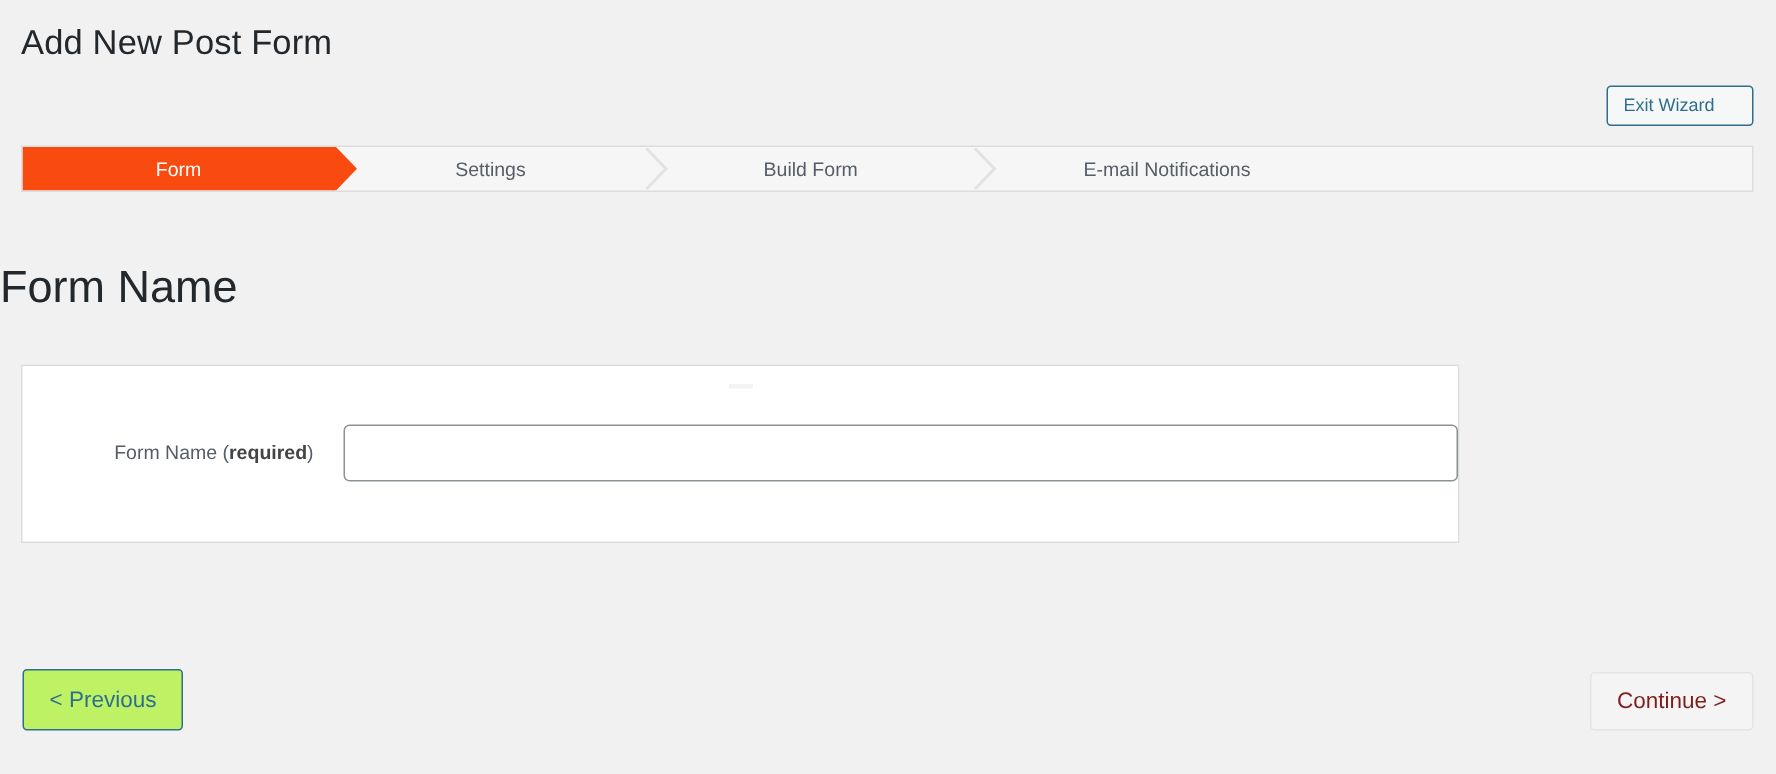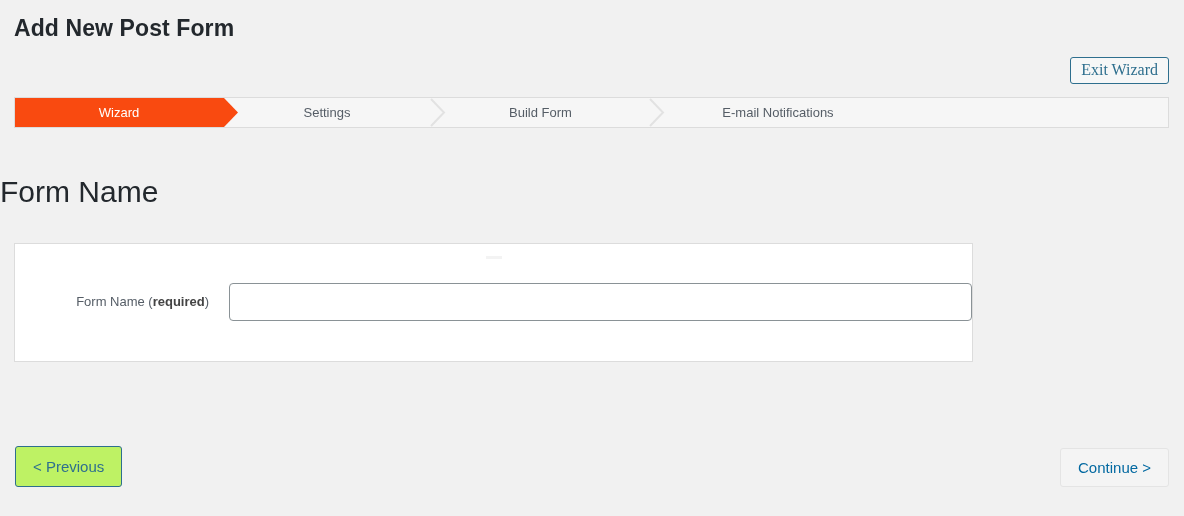--- a/index.html
+++ b/index.html
@@ -15,43 +15,43 @@
     overflow: hidden;
     position: relative;
   }
 
   
   .page-title {
     position: absolute;
     left: 14px;
     top: 13px;
     font-size: 23px;
-    font-weight: 700;
+    font-weight: 400;
     color: #23282d;
     letter-spacing: 0.1px;
     line-height: 30px;
     text-align: right;
   }
 
   
   .exit-wizard-wrap {
     position: absolute;
     right: 15px;
     top: 57px;
   }
   .exit-wizard-btn {
     display: inline-block;
     border: 1px solid #2e6f8e;
     border-radius: 3px;
     background: #f6f7f7;
     color: #2e6f8e;
-    font-size: 16px;
+    font-size: 12px;
     line-height: 14px;
-    padding: 5px 10px 6px 10px;
-    font-family: Liberation Serif, serif;
+    padding: 5px 25px 6px 10px;
+    font-family: Liberation Sans, sans-serif;
     cursor: pointer;
     white-space: nowrap;
   }
 
   
   .steps {
     position: absolute;
     left: 14px;
     top: 97px;
     width: 1155px;
@@ -193,42 +193,42 @@
     font-family: "Liberation Sans", sans-serif;
     white-space: nowrap;
   }
   .continue-btn {
     position: absolute;
     right: 15px;
     top: 448px;
     border: 1px solid #e4e4e4;
     border-radius: 3px;
     background: #f4f4f4;
-    color: #0369a1;
+    color: #7f1d1d;
     font-size: 15px;
     line-height: 19px;
     padding: 9px 17px;
     font-family: "Liberation Sans", sans-serif;
     white-space: nowrap;
     cursor: default;
     text-align: center;
   }
 </style>
 </head>
 <body>
 
 <div class="page-title">Add New Post Form</div>
 
 <div class="exit-wizard-wrap">
   <button class="exit-wizard-btn">Exit Wizard</button>
 </div>
 
 <div class="steps" id="wizard-steps">
     <div class="step active" style="width: 208px;">
-      <span class="step-label">Wizard</span>
+      <span class="step-label">Form</span>
       <span class="arrow-head">
         <svg width="17" height="29" viewBox="0 0 17 29">
           <path d="M0,0 L2,0 L16,14.5 L2,29 L0,29 Z" fill="#f94a10"></path>
         </svg>
       </span>
     </div>
     <div class="step" style="width: 208px;">
       <span class="step-label">Settings</span>
       <span class="chev">
         <svg width="16" height="29" viewBox="0 0 16 29">

